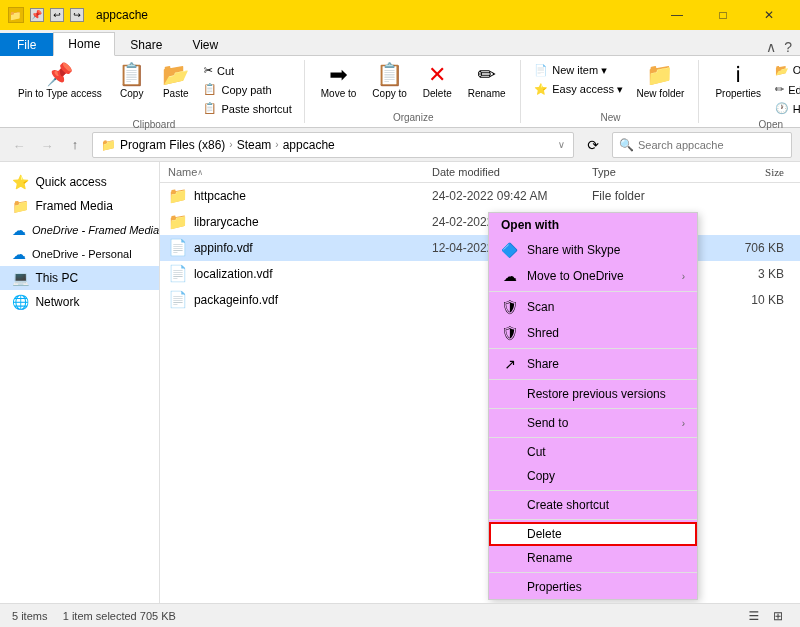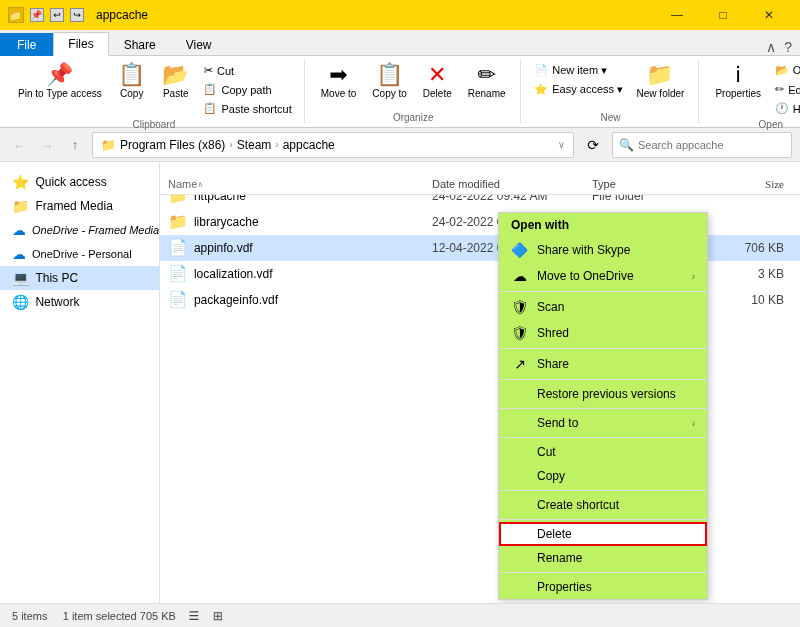--- a/index.html
+++ b/index.html
@@ -216,21 +216,21 @@
       overflow-y: auto;
       position: relative;
     }
     .file-list-header {
       display: flex;
       padding: 4px 8px;
       border-bottom: 1px solid #e0e0e0;
       font-size: 11px;
       color: #666;
       position: sticky;
-      top: 12px;
+      top: 0;
       background: white;
       z-index: 1;
     }
     .file-list-header .col-name { flex: 1; }
     .file-list-header .col-date { width: 160px; margin-left: 28px; }
     .file-list-header .col-type { width: 120px; }
     .file-list-header .col-size { width: 80px; text-align: right; padding-right: 8px; font-family: Liberation Serif, serif; }
     .file-row {
       display: flex;
       align-items: center;
@@ -250,39 +250,39 @@
     .status-bar {
       background: #f0f0f0;
       border-top: 1px solid #ddd;
       height: 24px;
       display: flex;
       align-items: center;
       padding: 0 12px;
       font-size: 11px;
       color: #444;
       gap: 8px;
-      justify-content: flex-start;
+      justify-content: space-between;
     }
     .status-right {
       display: flex;
       gap: 4px;
     }
     .view-btn {
       width: 20px; height: 20px;
       display: flex; align-items: center; justify-content: center;
       cursor: pointer; border-radius: 2px; font-size: 12px;
     }
 
     
     .context-menu {
       position: absolute;
       top: 50px;
-      left: 338px;
+      left: 328px;
       width: 210px;
-      background: #bef264;
+      background: #f0abfc;
       border: 1px solid #ccc;
       box-shadow: 2px 2px 8px rgba(0,0,0,0.2);
       z-index: 100;
       font-size: 12px;
     }
     .ctx-item {
       display: flex;
       align-items: center;
       padding: 5px 12px;
       cursor: pointer;
@@ -323,21 +323,21 @@
   </div>
   <div class="win-controls">
     <div class="win-btn">—</div>
     <div class="win-btn">□</div>
     <div class="win-btn close">✕</div>
   </div>
 </div>
 
 <div class="ribbon-tabs">
   <div class="ribbon-tab file-tab">File</div>
-  <div class="ribbon-tab active">Files</div>
+  <div class="ribbon-tab active">Home</div>
   <div class="ribbon-tab">Share</div>
   <div class="ribbon-tab">View</div>
   <div style="margin-left:auto;display:flex;align-items:center;padding-right:8px;font-size:14px;color:#555;">
     <span style="cursor:pointer;">∧</span>
     <span style="cursor:pointer;margin-left:8px;">?</span>
   </div>
 </div>
 
 <div class="ribbon">
 

